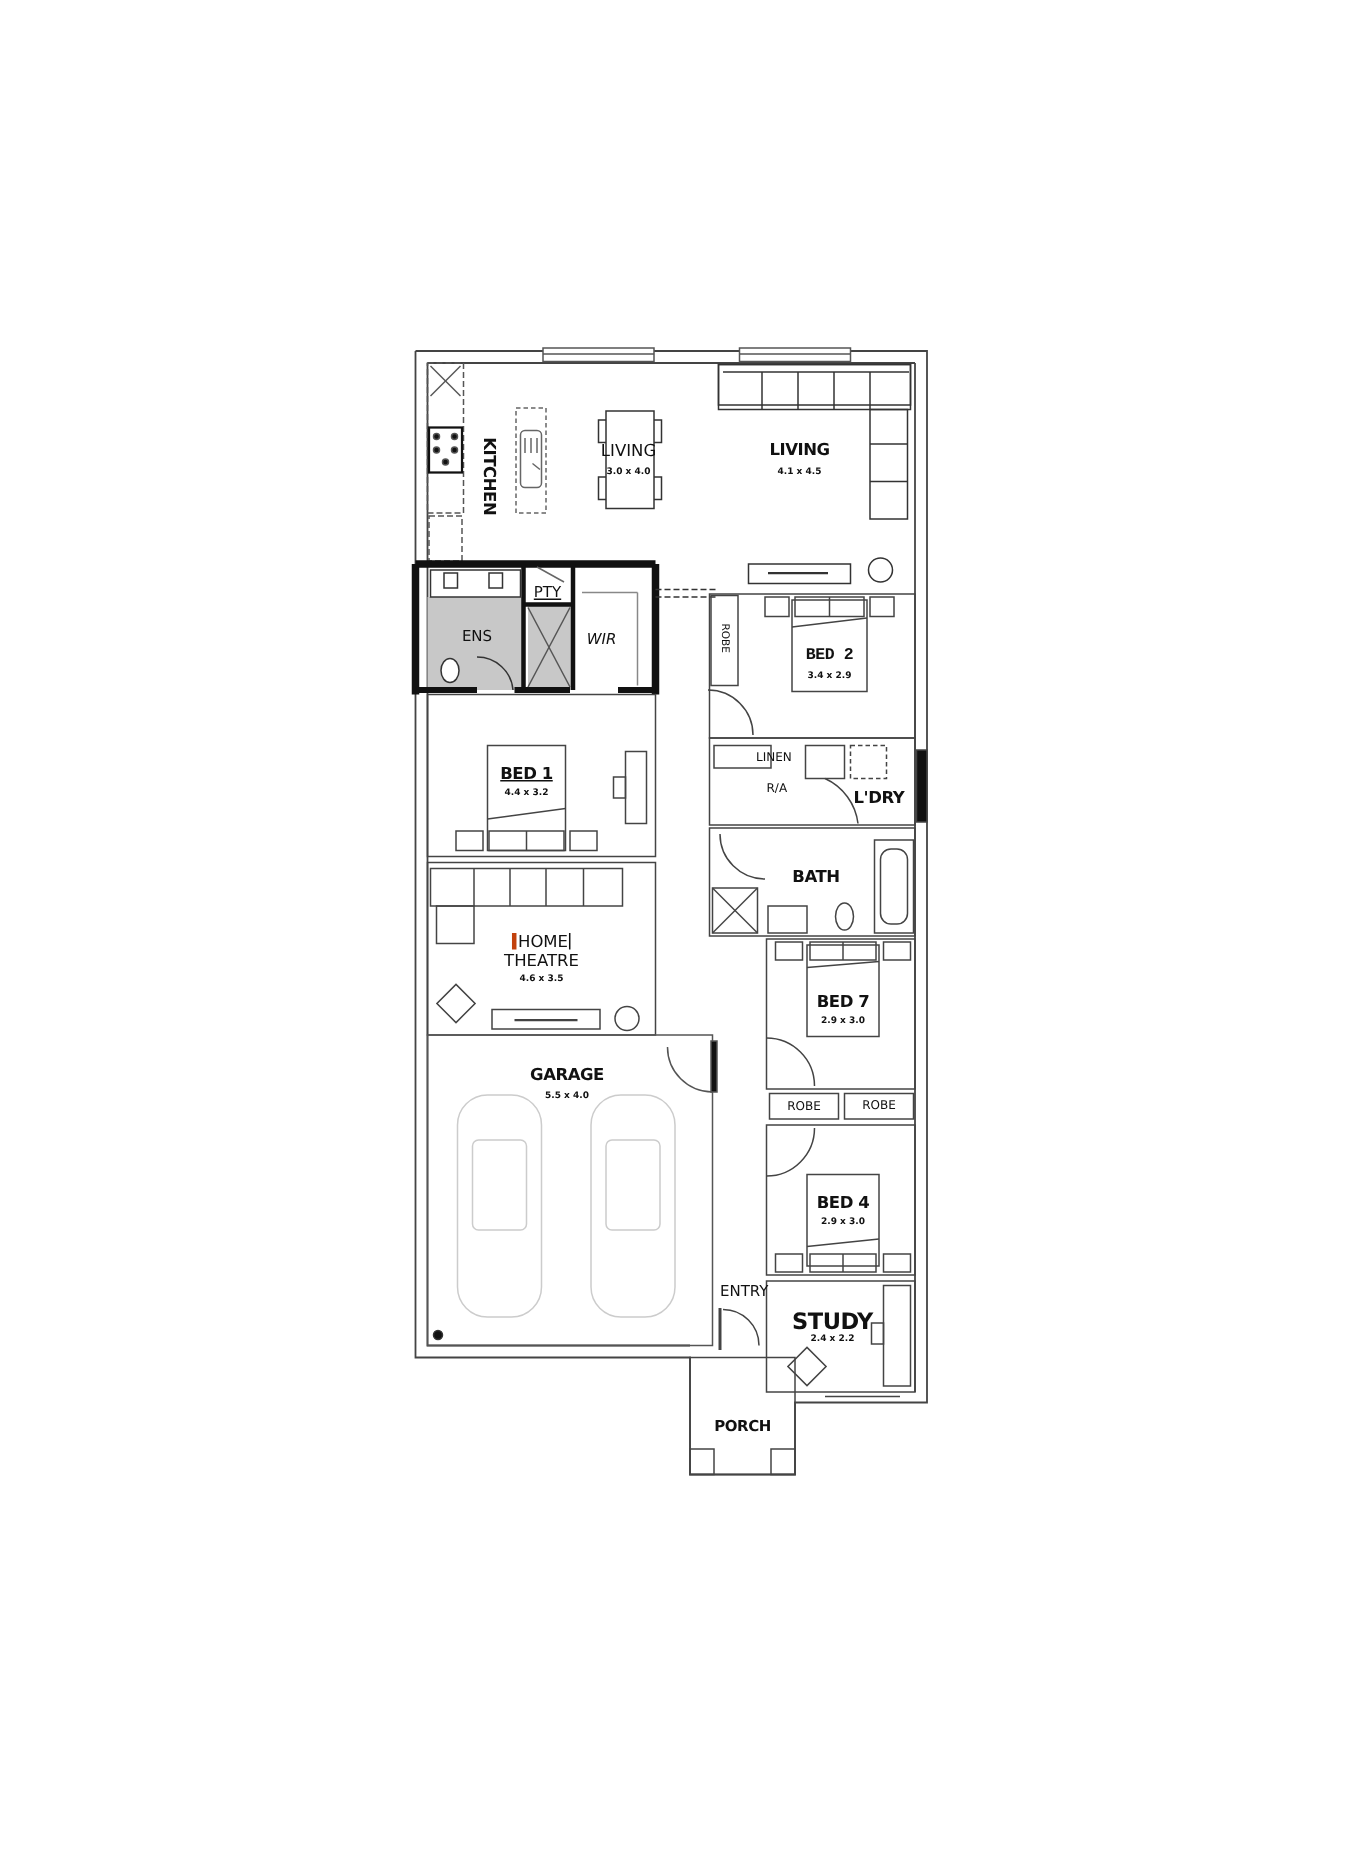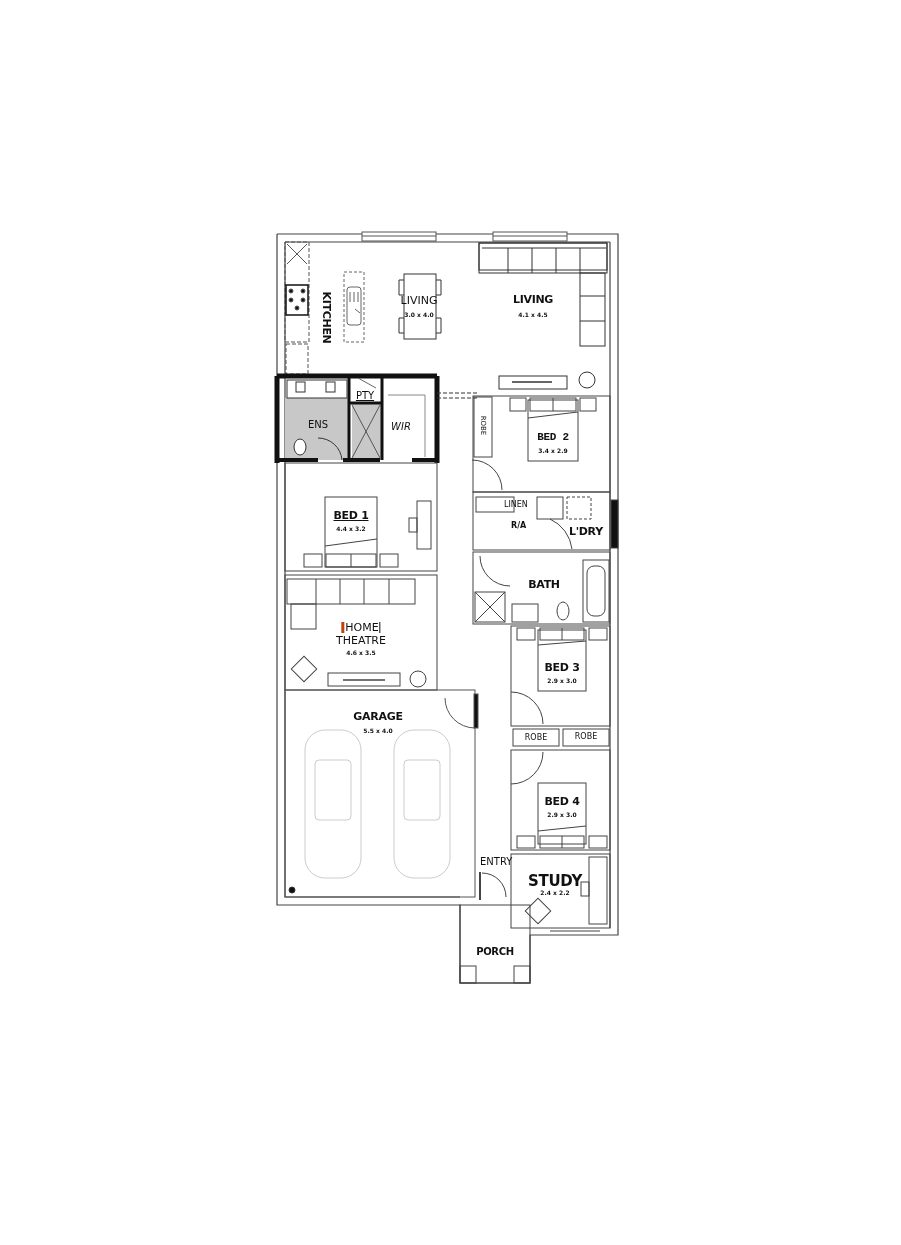--- a/index.html
+++ b/index.html
@@ -227,30 +227,30 @@
 <div class="lbl room-thin center" style="left:401px;top:422px;font-size:10px;font-style:italic;">WIR</div>
 
 <div class="lbl room center" style="left:351px;top:510px;text-decoration:underline;">BED 1</div>
 <div class="lbl dim center" style="left:351px;top:526px;">4.4 x 3.2</div>
 
 <div class="lbl small" style="left:473px;top:422px;transform:rotate(90deg);font-size:7px;">ROBE</div>
 <div class="lbl room center" style="left:553px;top:432px;font-family:Liberation Mono, monospace;">BED 2</div>
 <div class="lbl dim center" style="left:553px;top:448px;">3.4 x 2.9</div>
 
 <div class="lbl small" style="left:481px;top:501px;margin-left:23px;">LINEN</div>
-<div class="lbl small" style="left:511px;top:522px;font-weight:bold;">R/A</div>
+<div class="lbl small" style="left:511px;top:522px;font-weight:normal;">R/A</div>
 <div class="lbl room" style="left:569px;top:526px;">L'DRY</div>
 
 <div class="lbl room center" style="left:544px;top:579px;">BATH</div>
 
 <div class="lbl room-thin center" style="left:361px;top:622px;border-left:3px solid #c2410c;border-right:1px solid #111;padding:0 1px;">HOME</div>
 <div class="lbl room-thin center" style="left:361px;top:635px;">THEATRE</div>
 <div class="lbl dim center" style="left:361px;top:650px;">4.6 x 3.5</div>
 
-<div class="lbl room center" style="left:562px;top:662px;">BED 3</div>
+<div class="lbl room center" style="left:562px;top:662px;">BED 7</div>
 <div class="lbl dim center" style="left:562px;top:678px;">2.9 x 3.0</div>
 <div class="lbl small center" style="left:536px;top:734px;">ROBE</div>
 <div class="lbl small center" style="left:586px;top:733px;">ROBE</div>
 
 <div class="lbl room center" style="left:378px;top:711px;">GARAGE</div>
 <div class="lbl dim center" style="left:378px;top:728px;">5.5 x 4.0</div>
 
 <div class="lbl room center" style="left:562px;top:796px;">BED 4</div>
 <div class="lbl dim center" style="left:562px;top:812px;">2.9 x 3.0</div>
 

